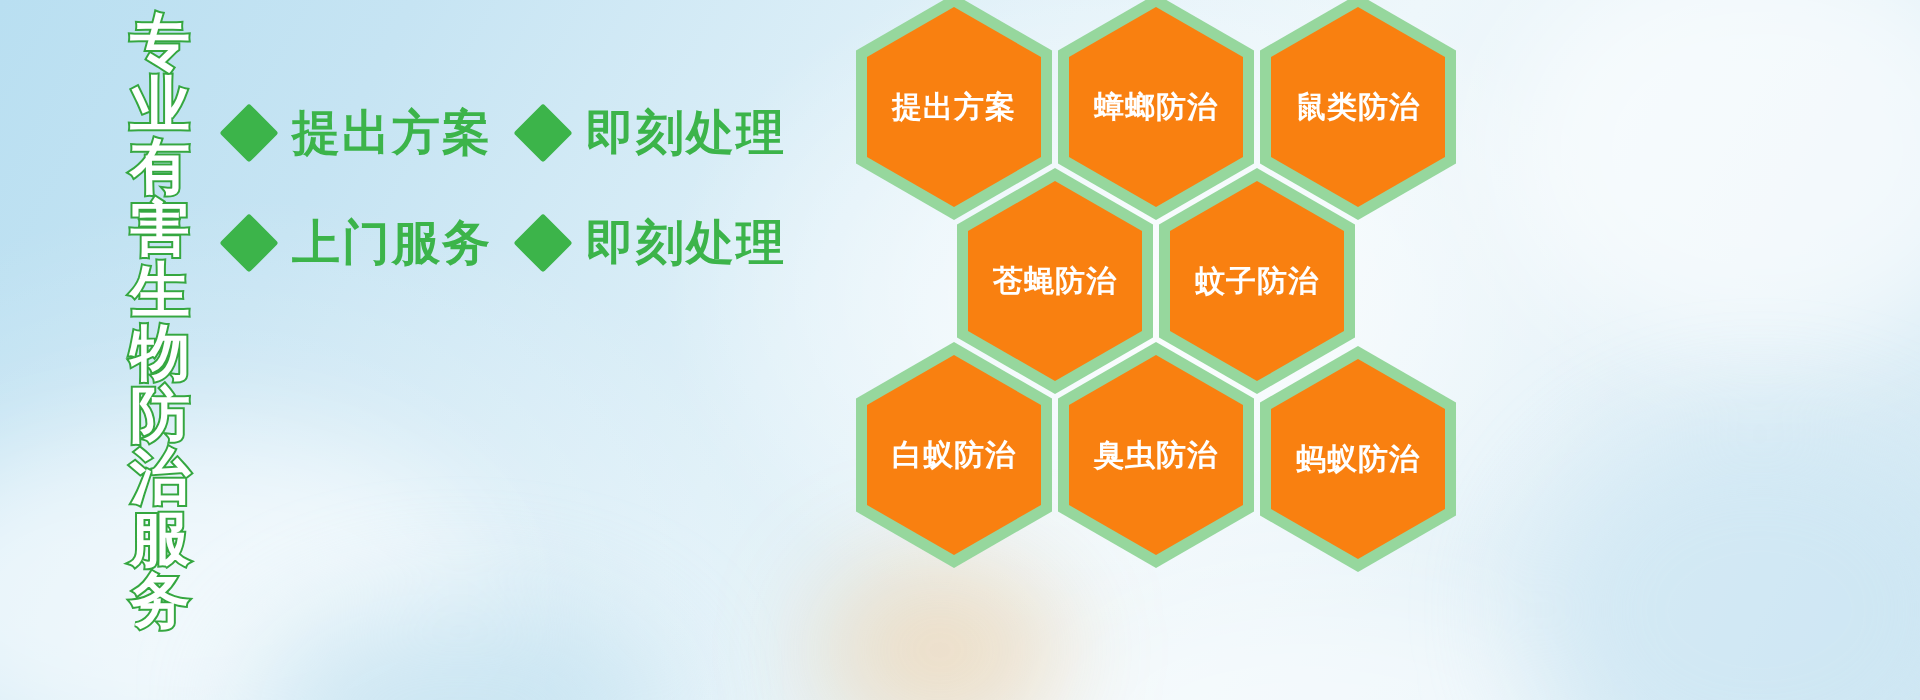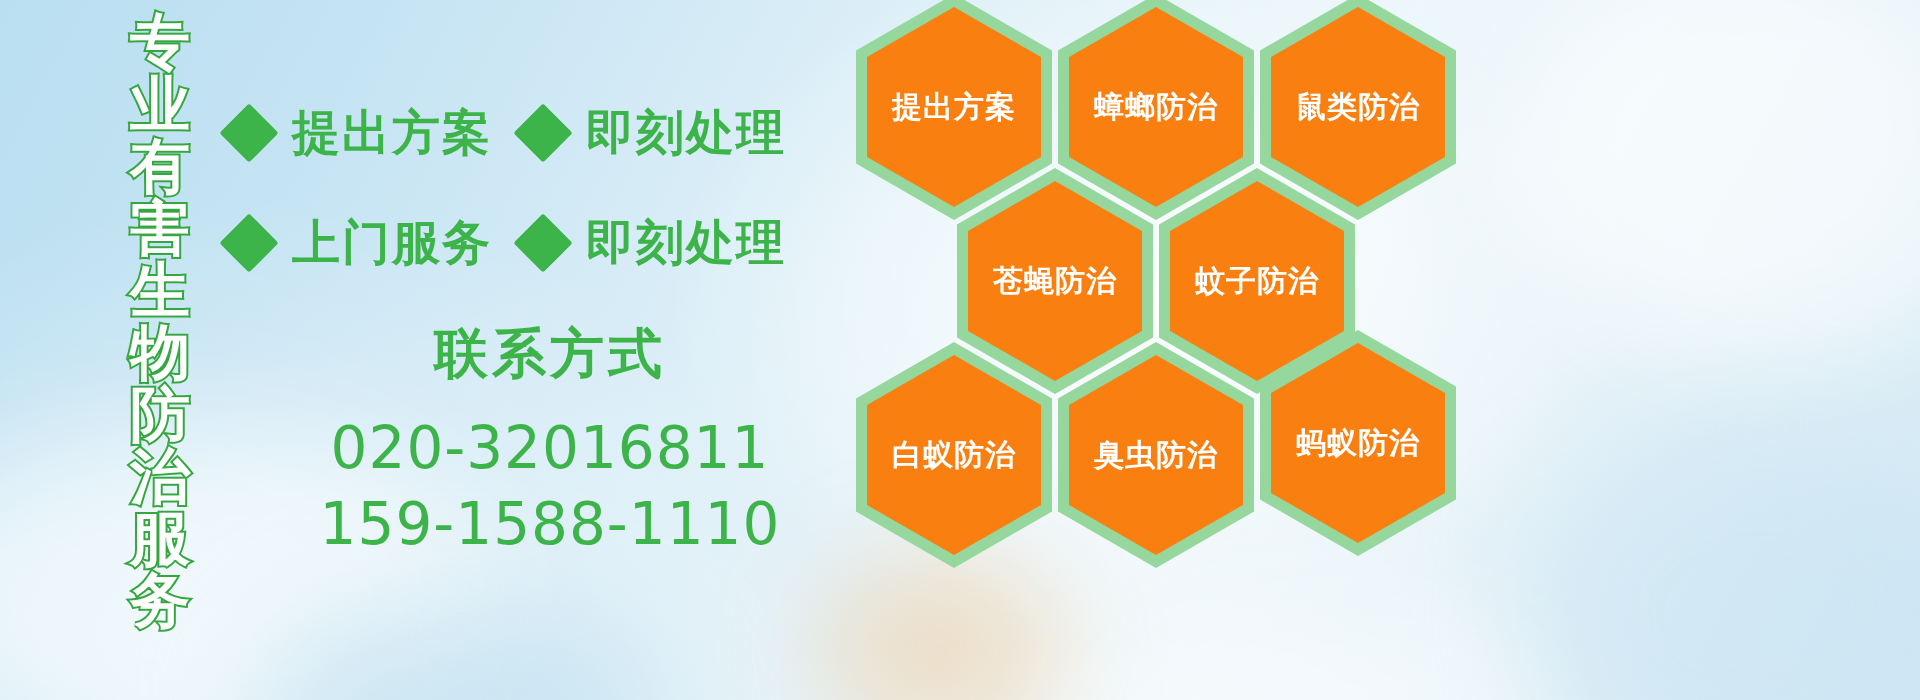--- a/index.html
+++ b/index.html
@@ -123,25 +123,20 @@
         <span class="diamond"></span>
         <span class="feature-label">上门服务</span>
       </div>
       <div class="feature-item">
         <span class="diamond"></span>
         <span class="feature-label">即刻处理</span>
       </div>
     </div>
   </div>
 
-  <div id="contact">
-    <div id="contact-title">联系方式</div>
-    <div class="phone" id="phone-1">020-32016811</div>
-    <div class="phone" id="phone-2">159-1588-1110</div>
-  </div>
 
   <div id="honeycomb">
 
     <div class="hex-cell" style="left:0px;top:8px;">
       <div class="hex-outer"></div>
       <div class="hex-inner">
         <span class="hex-label">提出方案</span>
       </div>
     </div>
 
@@ -180,21 +175,21 @@
       </div>
     </div>
 
     <div class="hex-cell" style="left:0px;top:356px;">
       <div class="hex-outer"></div>
       <div class="hex-inner">
         <span class="hex-label">白蚁防治</span>
       </div>
     </div>
 
-    <div class="hex-cell" style="left:404px;top:344px;">
+    <div class="hex-cell" style="left:404px;top:360px;">
       <div class="hex-outer"></div>
       <div class="hex-inner">
         <span class="hex-label">蚂蚁防治</span>
       </div>
     </div>
 
   </div>
 </div>
 
 </body></html>

